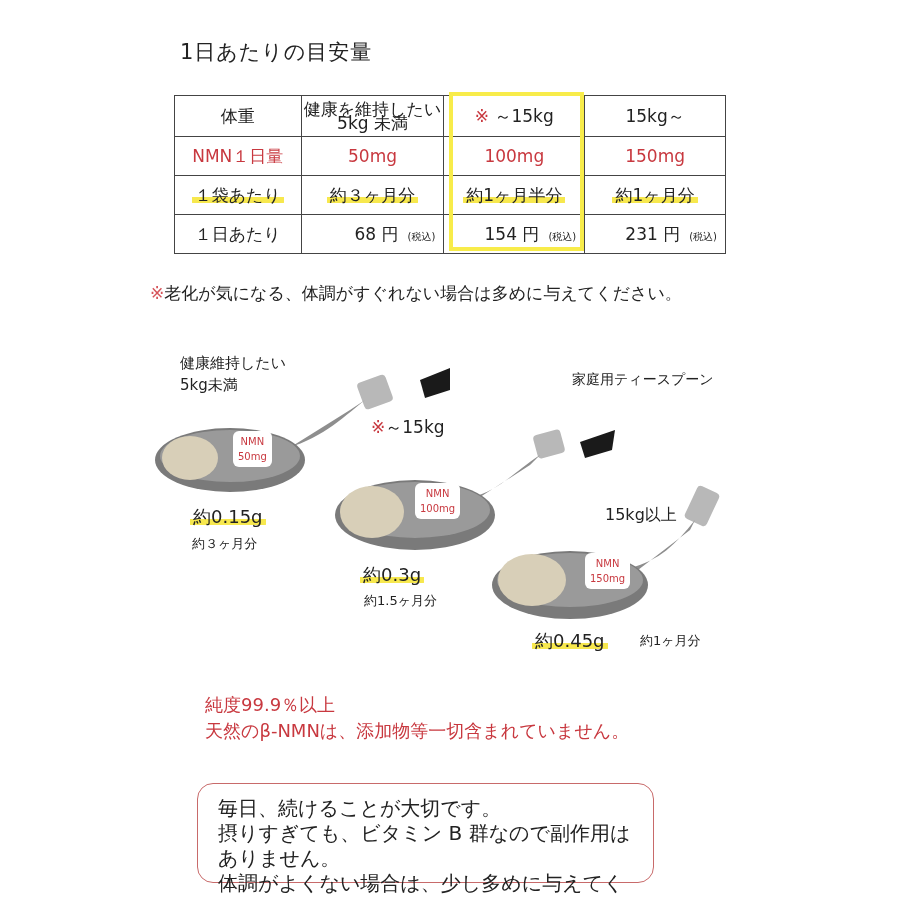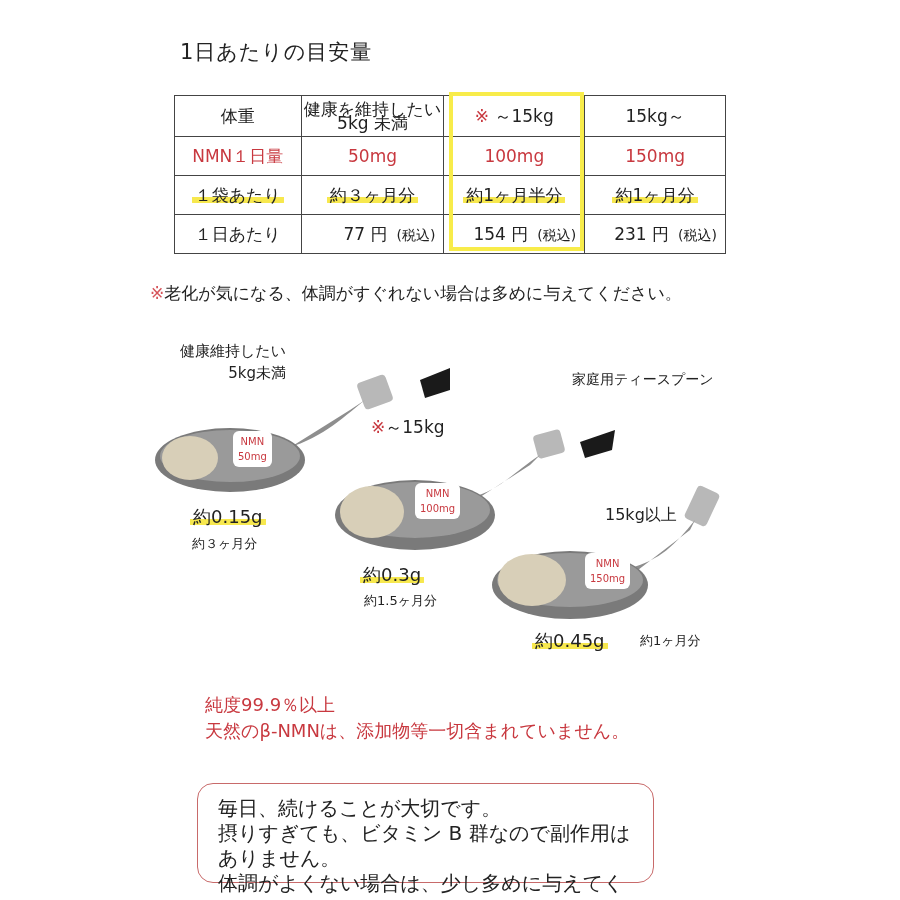--- a/index.html
+++ b/index.html
@@ -9,21 +9,21 @@
   .title { left:180px; top:38px; font-size:21px; letter-spacing:1px; color:#222; }
 
   table.dose { position:absolute; left:174px; top:95px; border-collapse:collapse; width:552px; }
   table.dose td { border:1.5px solid #444; height:38px; text-align:center; font-size:17px; padding:0; }
   table.dose tr:first-child td { height:40px; }
   .col0 { width:124px; } .col1 { width:140px; } .col2 { width:138px; } .col3 { width:138px; }
   .small2 { font-size:12px; line-height:14px; }
   .red { color:#c8383f; }
   .hl { background:linear-gradient(transparent 60%, #f7e84e 60%, #f7e84e 92%, transparent 92%); padding:0 3px; border-radius:3px; }
   .price { text-align:right !important; padding-right:8px !important; }
-  .tax { font-size:14px;padding-left:9px; }
+  .tax { font-size:10px;padding-left:9px; }
   .yellowbox { position:absolute; left:449px; top:92px; width:135px; height:159px;
                border:4px solid #f8ec4a; box-sizing:border-box; pointer-events:none; }
 
   .note { left:150px; top:282px; font-size:17px; color:#222; }
   .note .mark { color:#d6555b; }
 
   .label { font-size:15px; color:#222; }
   .spoon { position:absolute; }
   .nmn-tag { position:absolute; background:#fff; border-radius:6px; color:#c8383f;
              font-size:10px; line-height:15px; text-align:center; padding:3px 5px;margin-left:12px; }
@@ -61,33 +61,33 @@
     <td class="red">150mg</td>
   </tr>
   <tr>
     <td><span class="hl">１袋あたり</span></td>
     <td><span class="hl">約３ヶ月分</span></td>
     <td><span class="hl">約1ヶ月半分</span></td>
     <td><span class="hl">約1ヶ月分</span></td>
   </tr>
   <tr>
     <td>１日あたり</td>
-    <td class="price"><span>77 円</span><span class="tax">(税込)</span></td>
+    <td class="price"><span>68 円</span><span class="tax">(税込)</span></td>
     <td class="price"><span>154 円</span><span class="tax">(税込)</span></td>
     <td class="price"><span>231 円</span><span class="tax">(税込)</span></td>
   </tr>
 </tbody>
   </table>
 <div class="yellowbox"></div>
 
 <div class="abs note">
   <span class="mark">※</span><span>老化が気になる、体調がすぐれない場合は多めに与えてください。</span>
 </div>
 
-<div class="abs label" style="left:180px; top:340px; line-height:22px;text-align:right;">
+<div class="abs label" style="left:180px; top:352px; line-height:22px;">
   <div>健康維持したい</div>
   <div>5kg未満</div>
 </div>
 <div class="abs" style="left:572px; top:371px; font-size:14px;">家庭用ティースプーン</div>
 
 <svg class="spoon" style="left:150px; top:360px;" width="300" height="140">
   <path d="M270 20 L300 8 L300 30 L275 38 Z" fill="#1a1a1a"></path>
   <rect x="210" y="18" width="30" height="28" rx="4" fill="#b8b8b8" transform="rotate(-20 225 32)"></rect>
   <path d="M215 40 C190 60 170 80 130 90 L120 100 L200 50 Z" fill="#8e8e8e"></path>
   <ellipse cx="80" cy="100" rx="75" ry="32" fill="#7a7a7a"></ellipse>

